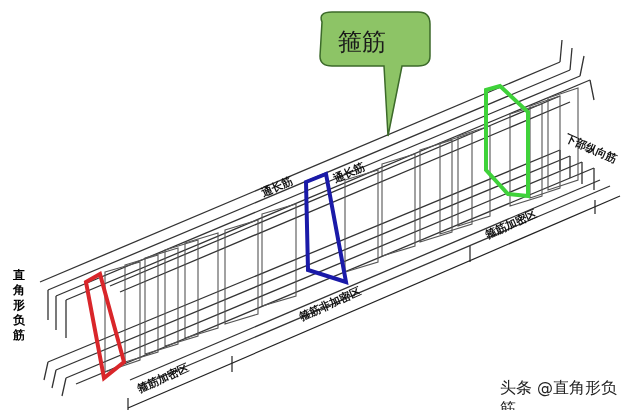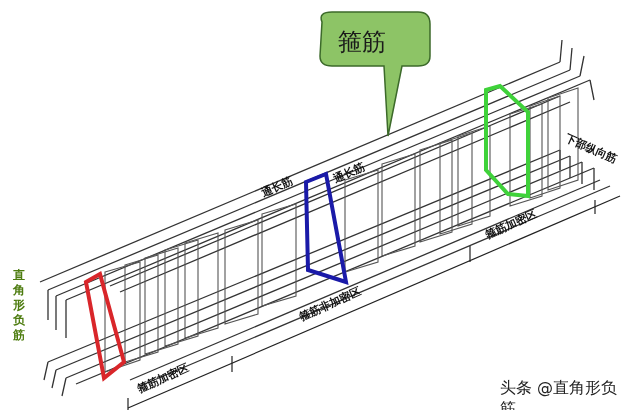--- a/index.html
+++ b/index.html
@@ -1,21 +1,21 @@
 <!DOCTYPE html>
 <html><head>
 <meta charset="utf-8">
 <style>
   html, body { margin:0; padding:0; background:#ffffff; }
   body { width:628px; height:410px; position:relative; overflow:hidden;
          font-family:"DejaVu Sans", sans-serif; }
   #canvas { position:absolute; left:0; top:0; width:628px; height:410px; }
   .lbl { position:absolute; color:#111; font-weight:bold; font-size:11px;
          white-space:nowrap; transform-origin:left center; }
-  .vert { position:absolute; color:#4d7c0f; font-weight:bold; font-size:12px;
+  .vert { position:absolute; color:#000000; font-weight:bold; font-size:12px;
           width:14px; line-height:15px; word-break:break-all; text-align:center; }
   .bubble-text { position:absolute; left:338px; top:26px; font-size:24px;
           font-family:Liberation Sans, sans-serif; color:#1a1a1a; }
   .watermark { position:absolute; left:500px; top:378px; font-size:16px; color:#222; }
 </style>
 </head>
 <body>
 
 <svg id="canvas" viewBox="0 0 628 410" xmlns="http://www.w3.org/2000/svg">
   <g stroke="#333" stroke-width="1.3" fill="none">

